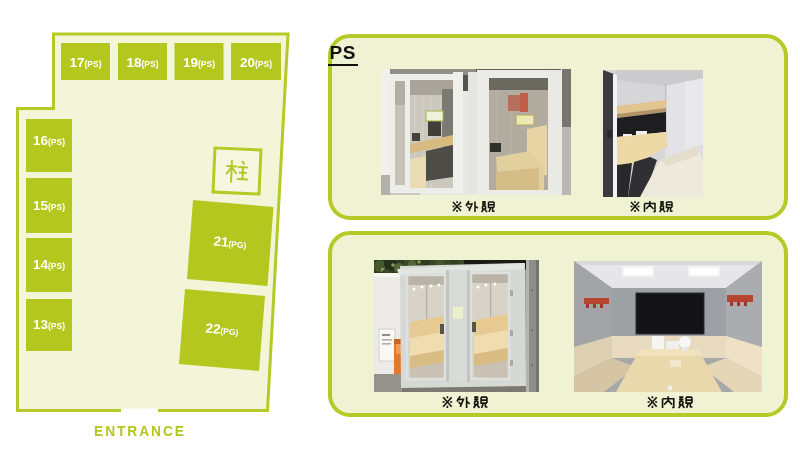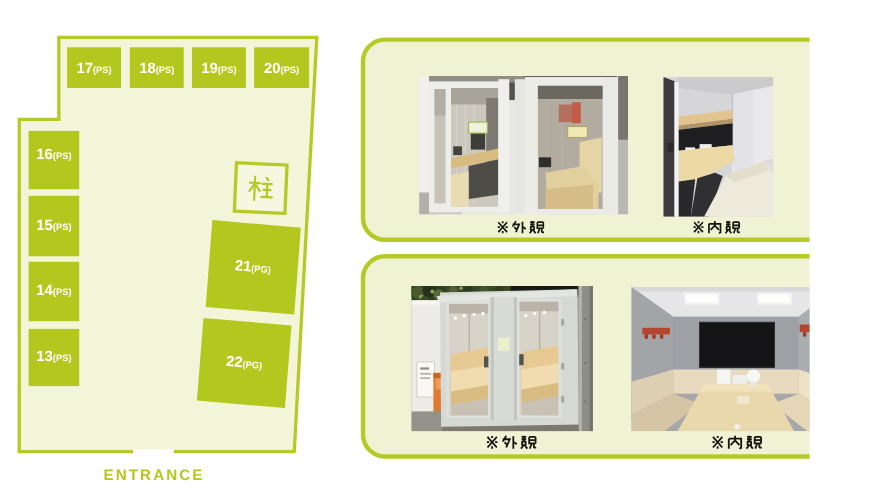--- a/index.html
+++ b/index.html
@@ -1,21 +1,21 @@
 <!DOCTYPE html>
 <html><head>
 <meta charset="utf-8">
 <style>
   html,body{margin:0;padding:0;background:#ffffff;}
-  #page{position:relative;width:736px;height:450px;background:#ffffff;overflow:hidden;
+  #page{position:relative;width:800px;height:450px;background:#ffffff;overflow:hidden;
         font-family:"Liberation Sans",sans-serif;}
   .panel{position:absolute;box-sizing:border-box;background:#eff3d4;
          border:4px solid #b5ca27;border-radius:22px;}
-  .ptitle{position:absolute;left:0;width:100%;text-align:right;
-          font-weight:normal;font-size:19px;color:#111111;letter-spacing:0.5px;}
+  .ptitle{position:absolute;left:0;width:100%;text-align:left;
+          font-weight:bold;font-size:19px;color:#111111;letter-spacing:0.5px;}
   .ptitle span{border-bottom:2.5px solid #111111;padding:0 2px 1px 2px;}
   .photo{position:absolute;filter:blur(0.35px);}
   .cap{position:absolute;}
 </style>
 </head>
 <body>
 <div id="page">
 
 <svg width="330" height="450" viewBox="0 0 330 450" style="position:absolute;left:0;top:0;filter:blur(0.3px);">
 

